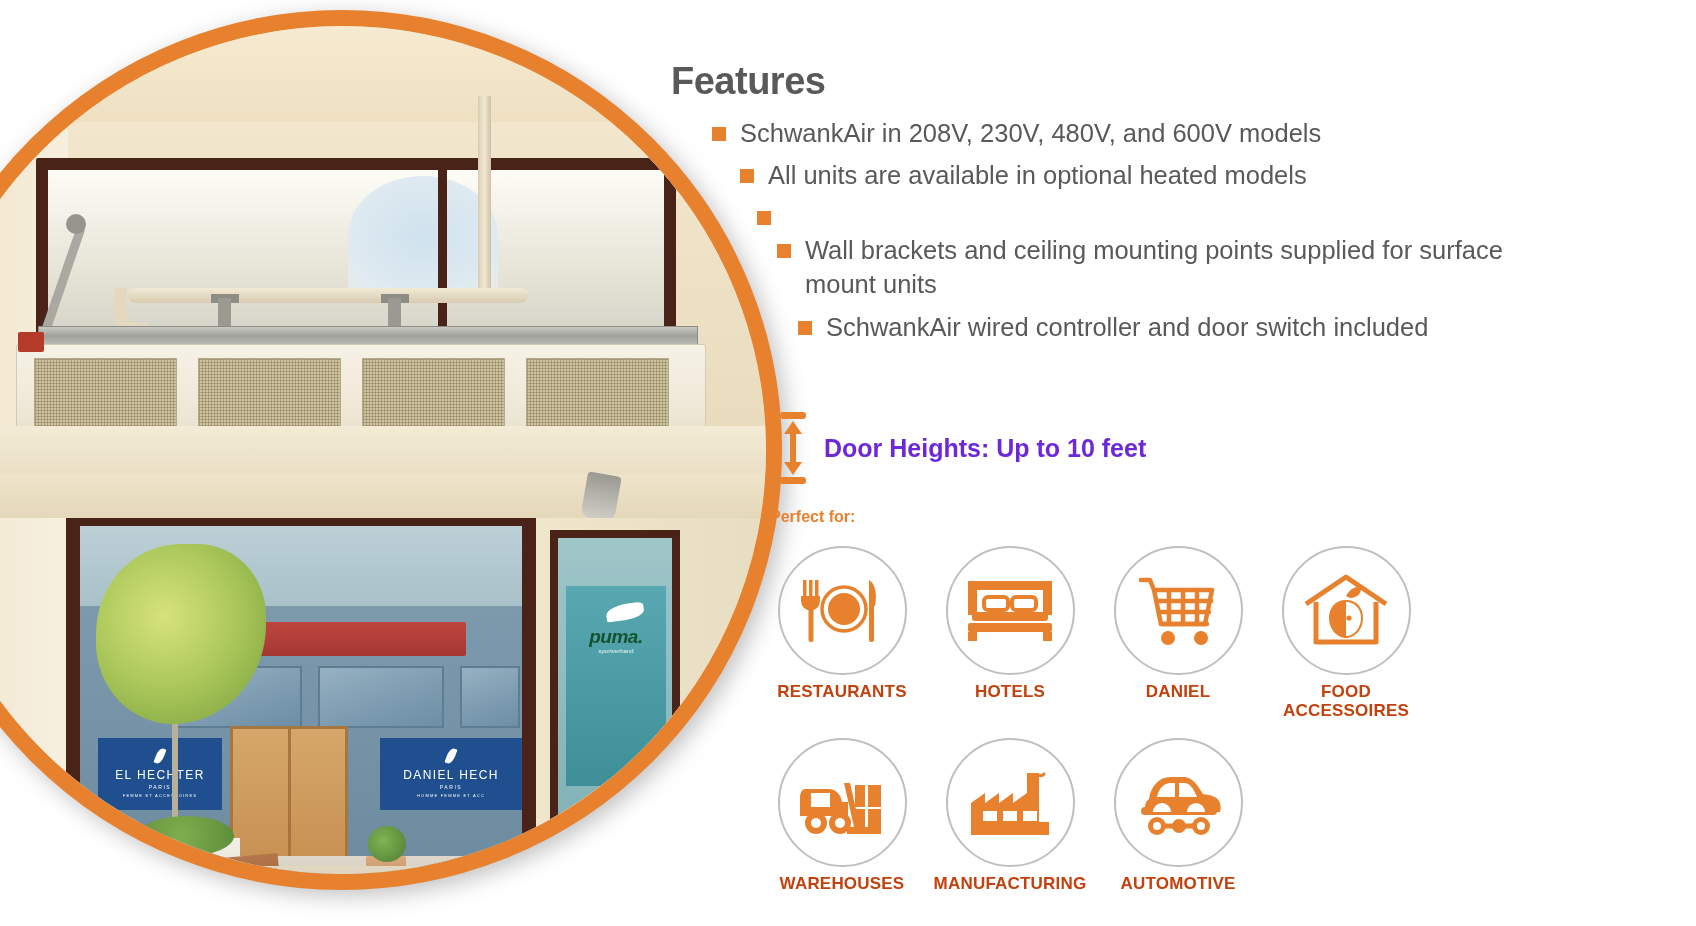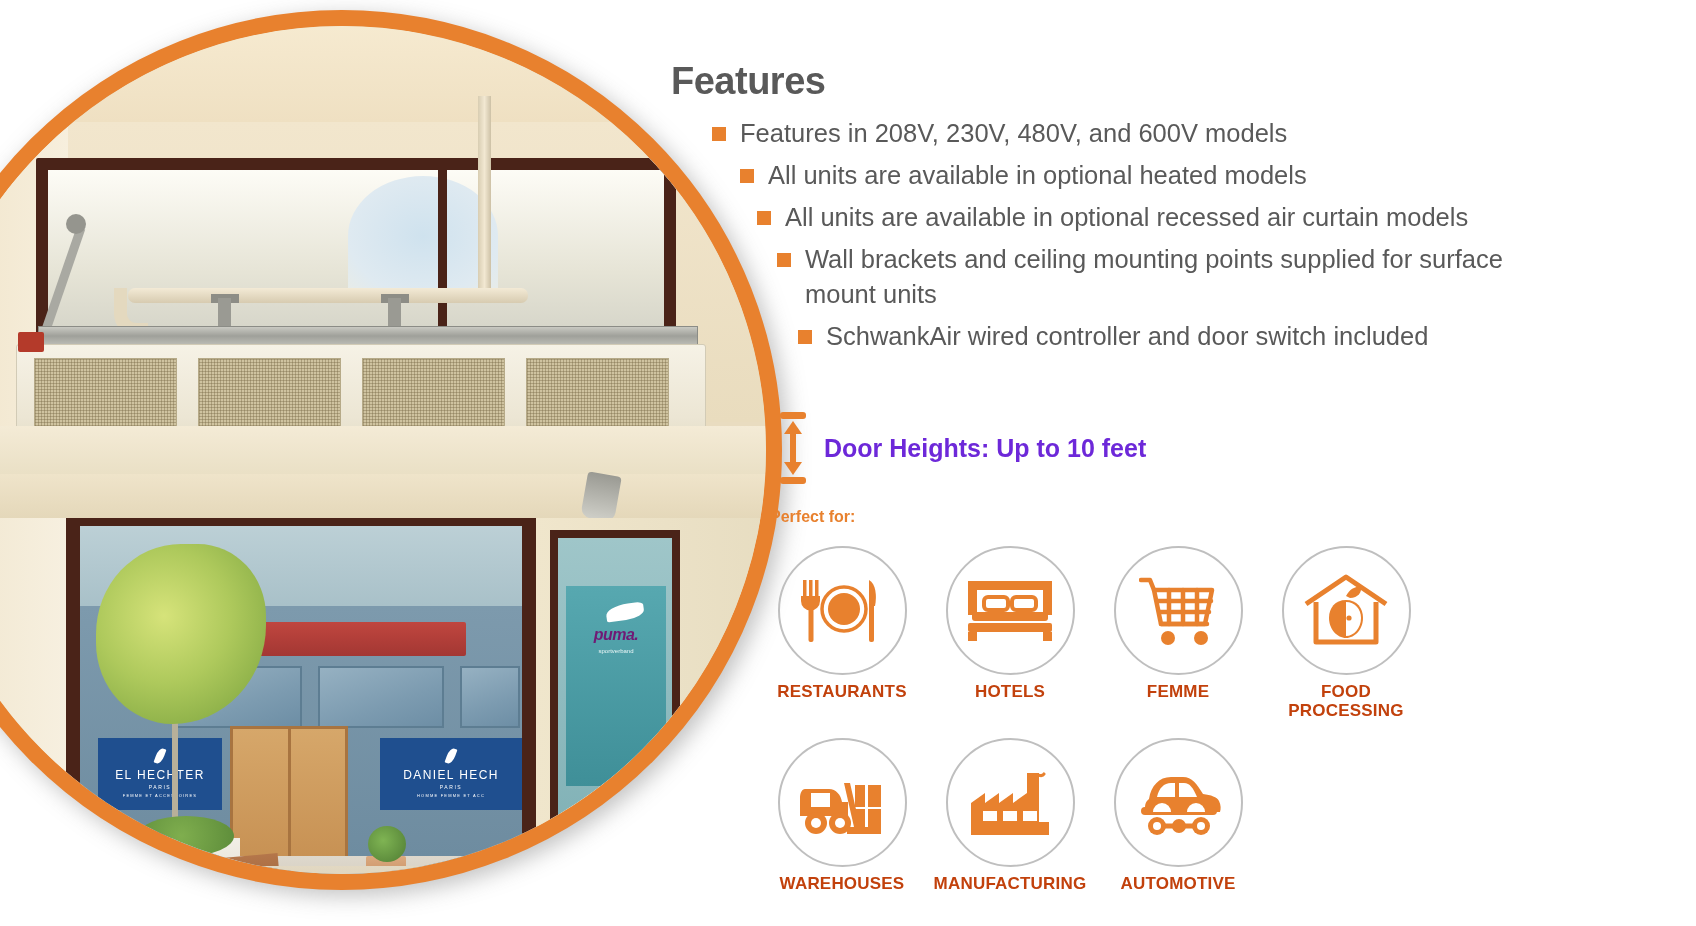--- a/index.html
+++ b/index.html
@@ -302,22 +302,22 @@
   }
   #ph-puma-cat {
     left: 688px; top: 578px; width: 38px; height: 16px;
     background: #ffffff;
     border-radius: 60% 20% 50% 10%;
     transform: rotate(-8deg);
   }
   #ph-puma-word {
     left: 650px; top: 600px; width: 96px;
     text-align: center;
-    color: #701a75;
-    font-size: 16px;
+    color: #14532d;
+    font-size: 19px;
     font-weight: bold;
     font-style: italic;
     letter-spacing: -0.5px;
   }
   #ph-puma-sub {
     left: 650px; top: 622px; width: 96px;
     text-align: center; color: #eaf6f7; font-size: 6px;
   }
   #ph-door-handle {
     left: 600px; top: 690px; width: 10px; height: 40px;
@@ -531,29 +531,28 @@
   </div>
 </div>
 
 <div id="content">
 
   <div id="features-title">Features</div>
 
   <div id="features-list">
       <div class="feature-row ind1">
         <div class="feature-bullet"></div>
-        <div class="feature-text">Features in 208V, 230V, 480V, and 600V models</div>
+        <div class="feature-text">SchwankAir in 208V, 230V, 480V, and 600V models</div>
       </div>
       <div class="feature-row ind2">
         <div class="feature-bullet"></div>
         <div class="feature-text">All units are available in optional heated models</div>
       </div>
       <div class="feature-row ind3">
         <div class="feature-bullet"></div>
-        <div class="feature-text">All units are available in optional recessed air curtain models</div>
       </div>
       <div class="feature-row ind4">
         <div class="feature-bullet"></div>
         <div class="feature-text" style="max-width: 760px;">Wall brackets and ceiling mounting points supplied for surface mount units</div>
       </div>
       <div class="feature-row ind5">
         <div class="feature-bullet"></div>
         <div class="feature-text">SchwankAir wired controller and door switch included</div>
       </div>
     </div>
@@ -625,39 +624,39 @@
               <path d="M44 15 v34"></path>
               <path d="M58 15 v34"></path>
               <path d="M22 49 h46"></path>
             </g>
             <g fill="#E8812E">
               <circle cx="29" cy="63" r="7"></circle>
               <circle cx="62" cy="63" r="7"></circle>
             </g>
           </svg>
         </div>
-        <div class="icon-label">FEMME</div>
+        <div class="icon-label">DANIEL</div>
       </div>
 
       <div class="icon-cell">
         <div class="icon-circle">
           <svg width="84" height="74" viewBox="0 0 84 74">
             <g fill="none" stroke="#E8812E" stroke-width="5" stroke-linejoin="round">
               <path d="M2 30 L42 3 L82 30"></path>
               <path d="M12 28 v40 h60 v-40"></path>
             </g>
             <g fill="#E8812E">
               <path d="M42 22 c4 -8 11 -10 15 -9 c1 5 -3 11 -11 11 z"></path>
               <path d="M42 26 c-11 0 -17 8 -17 18 c0 11 8 20 17 20 c9 0 17 -9 17 -20 c0 -10 -6 -18 -17 -18 z"></path>
             </g>
             <path d="M42 28 c9 0 15 7 15 16 c0 10 -7 18 -15 18 z" fill="#ffffff"></path>
             <circle cx="45" cy="44" r="2.6" fill="#E8812E"></circle>
           </svg>
         </div>
-        <div class="icon-label">FOOD PROCESSING</div>
+        <div class="icon-label">FOOD ACCESSOIRES</div>
       </div>
 
     </div>
 
     <div class="icon-row">
 
       <div class="icon-cell">
         <div class="icon-circle">
           <svg width="86" height="68" viewBox="0 0 86 68">
             <g fill="#E8812E">

